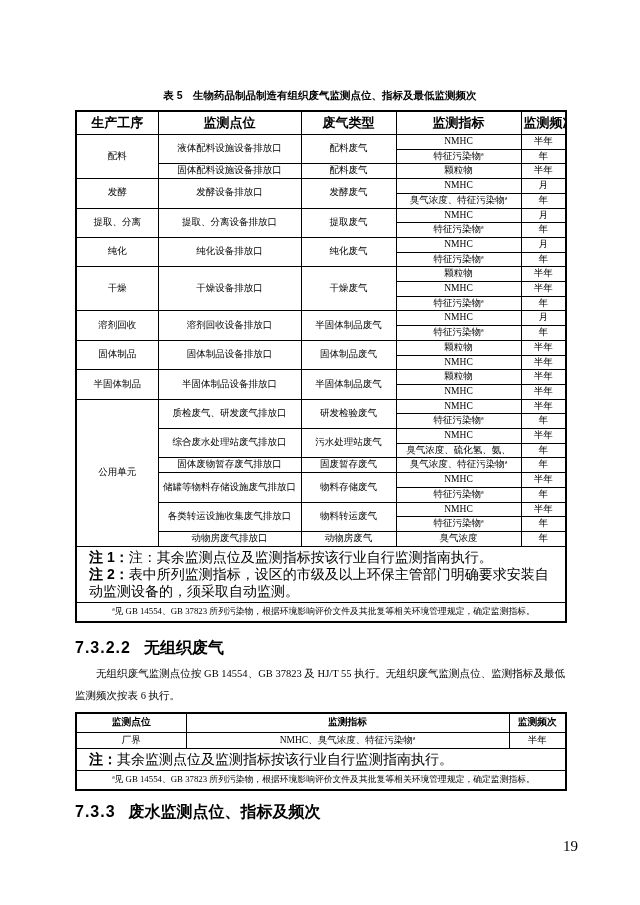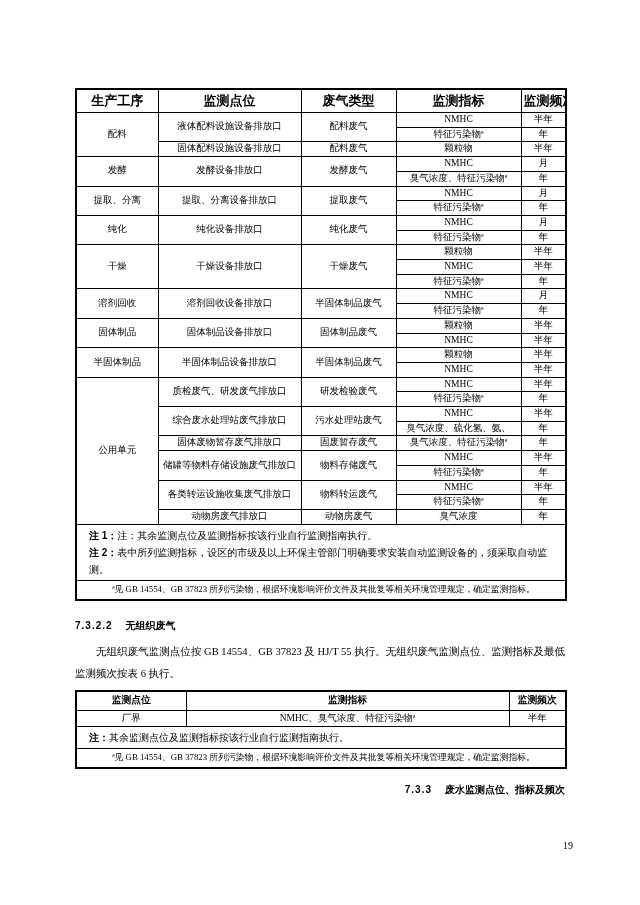--- a/index.html
+++ b/index.html
@@ -23,48 +23,49 @@
   table.doc-table th, table.doc-table td{
     border:1px solid #000;padding:0 2px;text-align:center;vertical-align:middle;
     overflow:hidden;white-space:nowrap;
   }
   #table5 th{height:22px;font-family:"Liberation Sans", sans-serif;font-weight:bold;font-size:13px;}
   #table5 tbody.data-body td{height:13.7px;line-height:13.7px;}
   #table6 th{height:18px;font-family:"Liberation Sans", sans-serif;font-weight:bold;font-size:9.8px;}
   #table6 tbody.data-body td{height:15px;line-height:15px;}
   td.notes-cell{
     text-align:left !important;white-space:normal !important;
-    padding:2px 4px 2px 12px !important;font-size:10px;
+    padding:2px 4px 2px 12px !important;font-size:14px;
   }
   .note-line{line-height:17px;}
   .note-prefix{font-family:"Liberation Sans", sans-serif;font-weight:bold;}
   td.footnote-cell{
     text-align:left;white-space:normal !important;
     padding:1px 4px 2px 9px !important;font-size:8.8px;line-height:15px;
   }
   .section-heading{
     font-family:"Liberation Sans", sans-serif;font-weight:bold;
-    font-size:10px;line-height:14px;margin-top:18px;
+    font-size:16px;line-height:14px;margin-top:18px;
   }
   .sec-num{margin-right:13px;letter-spacing:1px;}
   .body-para{
     font-size:10.5px;line-height:22.5px;text-align:justify;
     text-indent:2em;margin:8px 0 4px 0;
   }
   .tbl6-title{margin-top:0;margin-bottom:5px;}
-  .sec-733{margin-top:14px;text-align:right;}
+  .sec-733{margin-top:14px;}
   .page-number{
-    position:absolute;left:563px;top:839px;font-size:10px;line-height:14px;
+    position:absolute;left:563px;top:839px;font-size:15px;line-height:14px;
   }
 </style>
 </head>
 <body>
 
 <div class="page">
 
+  <div class="table-title">表 5　生物药品制品制造有组织废气监测点位、指标及最低监测频次</div>
 
   <table class="doc-table" id="table5">
     <colgroup>
       <col style="width:82px">
         <col style="width:143px">
         <col style="width:95px">
         <col style="width:125px">
         <col style="width:45px">
     </colgroup>
     <thead>

